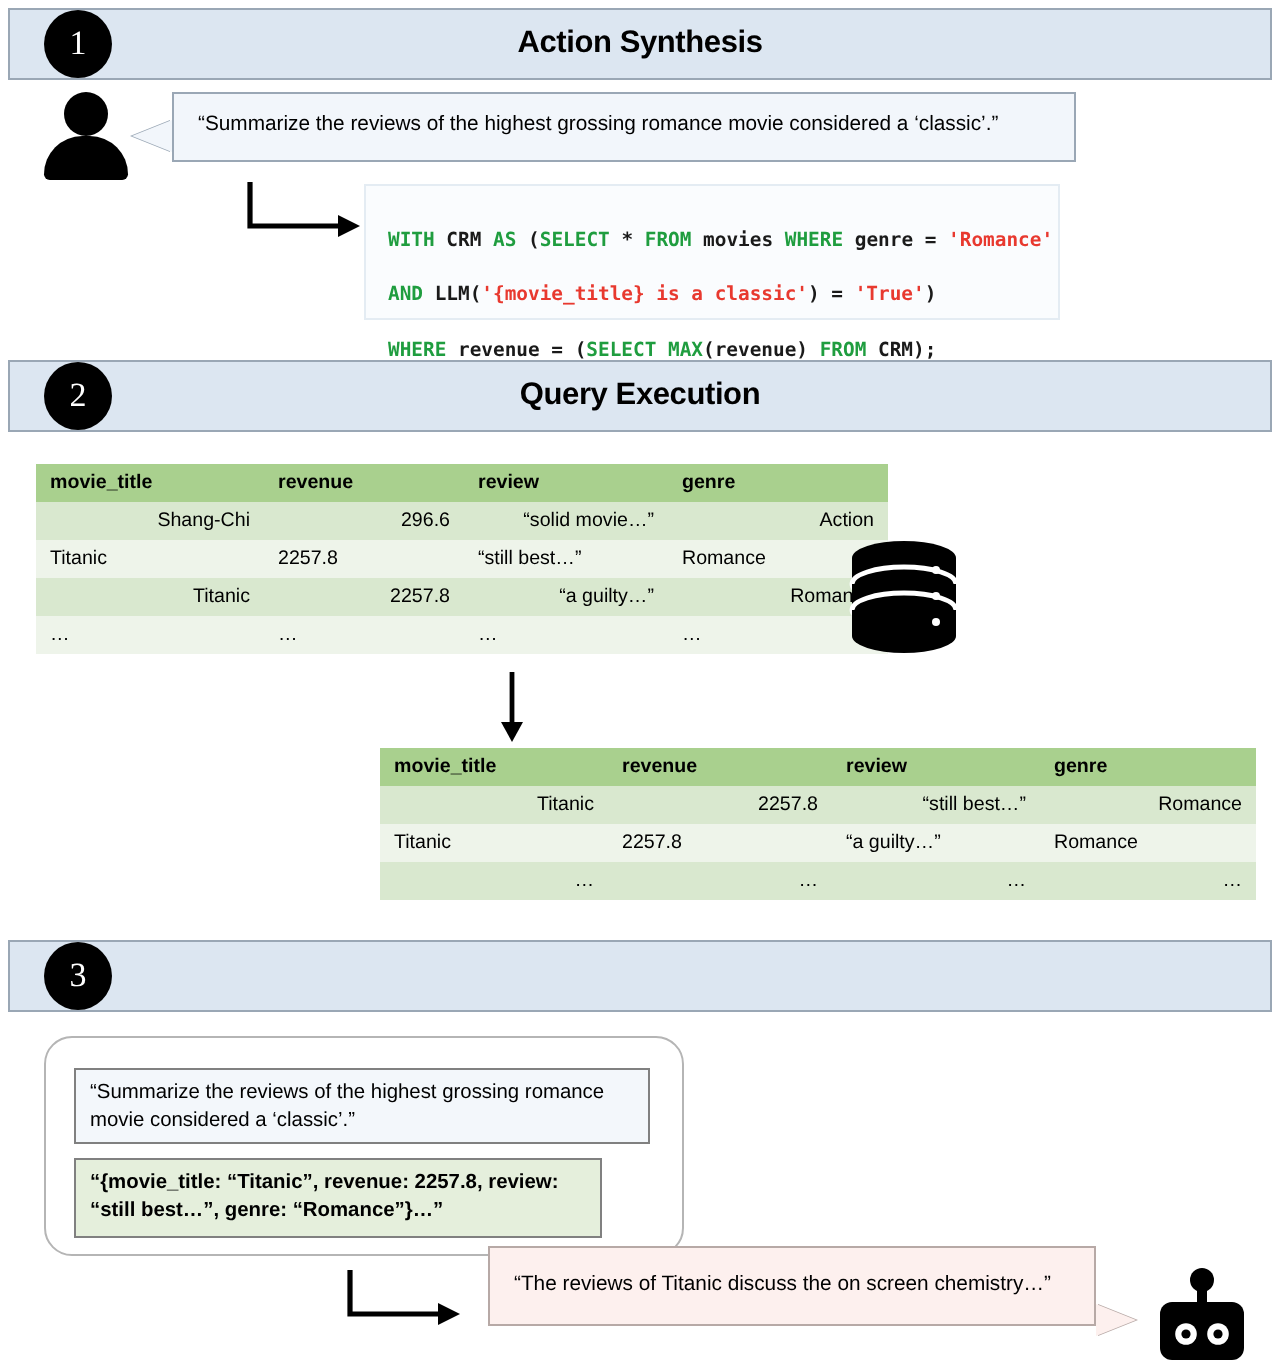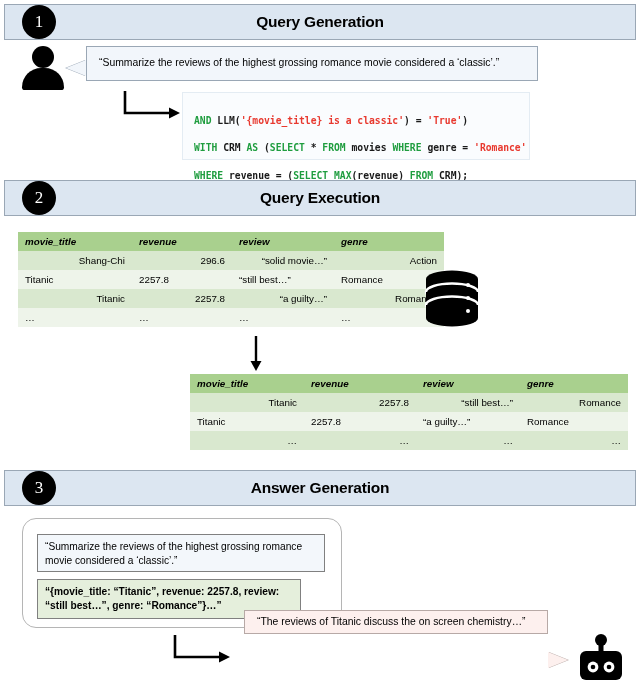--- a/index.html
+++ b/index.html
@@ -136,21 +136,20 @@
     font-size: 9.8px;
     table-layout: fixed;
   }
   .data-table th {
     background: #a9d08e;
     font-weight: bold;
     text-align: left;
     padding: 4px 7px;
     border: none;
     color: #000;
-    font-style: italic;
   }
   .data-table td {
     padding: 4px 7px;
     border: none;
     color: #000;
   }
   .data-table tr.alt-a td { background: #d9e8cf; text-align: right; }
   .data-table tr.alt-b td { background: #eef4ea; }
 
   
@@ -179,41 +178,41 @@
   .inner-box.green { background: #e5efdc; font-weight: bold; }
 
   
   .robot-icon { position: absolute; }
 </style>
 </head>
 <body>
 
 <div class="section-bar" style="top:4px;">
   <div class="badge">1</div>
-  <div class="section-title">Query Generation</div>
+  <div class="section-title">Action Synthesis</div>
 </div>
 
 <div class="person-icon" style="left:20px; top:46px;">
   <div class="person-head"></div>
   <div class="person-body"></div>
 </div>
 
 <div class="bubble-tail-left" style="left:66px; top:60px;"></div>
 <div class="bubble blue" style="left:86px; top:46px; width:452px; height:35px;">
   <span>“Summarize the reviews of the highest grossing romance movie considered a ‘classic’.”</span>
 </div>
 
 <svg class="arrow-svg" style="left:122px; top:90px;" width="62" height="32" viewBox="0 0 62 32">
   <path d="M3,1 L3,23 L48,23" stroke="#000" stroke-width="2.6" fill="none"></path>
   <path d="M47,17.5 L58,23 L47,28.5 Z" fill="#000"></path>
 </svg>
 
 <div class="code-block" style="left:182px; top:92px; width:348px; height:68px;">
+<div><span class="kw">WITH</span><span class="pln"> CRM </span><span class="kw">AS</span><span class="pln"> (</span><span class="kw">SELECT</span><span class="pln"> * </span><span class="kw">FROM</span><span class="pln"> movies </span><span class="kw">WHERE</span><span class="pln"> genre = </span><span class="str">'Romance'</span></div>
 <div><span class="kw">AND</span><span class="pln"> LLM(</span><span class="str">'{movie_title} is a classic'</span><span class="pln">) = </span><span class="str">'True'</span><span class="pln">)</span></div>
-<div><span class="kw">WITH</span><span class="pln"> CRM </span><span class="kw">AS</span><span class="pln"> (</span><span class="kw">SELECT</span><span class="pln"> * </span><span class="kw">FROM</span><span class="pln"> movies </span><span class="kw">WHERE</span><span class="pln"> genre = </span><span class="str">'Romance'</span></div>
 <div><span class="kw">WHERE</span><span class="pln"> revenue = (</span><span class="kw">SELECT</span><span class="pln"> </span><span class="kw">MAX</span><span class="pln">(revenue) </span><span class="kw">FROM</span><span class="pln"> CRM);</span></div>
 </div>
 
 <div class="section-bar" style="top:180px;">
   <div class="badge">2</div>
   <div class="section-title">Query Execution</div>
 </div>
 
 <table class="data-table" id="source-table" style="left:18px; top:232px; width:426px;">
   <colgroup>
@@ -308,38 +307,37 @@
         <td>…</td>
         <td>…</td>
         <td>…</td>
         <td>…</td>
       </tr>
     </tbody>
 </table>
 
 <div class="section-bar" style="top:470px;">
   <div class="badge">3</div>
-  <div class="section-title">Answer Generation</div>
 </div>
 
 <div class="round-panel" style="left:22px; top:518px; width:320px; height:110px;">
   <div class="inner-box blue" style="left:14px; top:15px; width:288px; height:38px;">
     <span>“Summarize the reviews of the highest grossing romance movie considered a ‘classic’.”</span>
   </div>
   <div class="inner-box green" style="left:14px; top:60px; width:264px; height:40px;">
     <span>“{movie_title: “Titanic”, revenue: 2257.8, review: “still best…”, genre: “Romance”}…”</span>
   </div>
 </div>
 
 <svg class="arrow-svg" style="left:172px; top:634px;" width="62" height="32" viewBox="0 0 62 32">
   <path d="M3,1 L3,23 L48,23" stroke="#000" stroke-width="2.6" fill="none"></path>
   <path d="M47,17.5 L58,23 L47,28.5 Z" fill="#000"></path>
 </svg>
 
-<div class="bubble pink" style="left:244px; top:610px; width:304px; height:24px;">
+<div class="bubble pink" style="left:244px; top:623px; width:304px; height:40px;">
   <span>“The reviews of Titanic discuss the on screen chemistry…”</span>
 </div>
 <div class="bubble-tail-right" style="left:548px; top:652px;"></div>
 
 <svg class="robot-icon" style="left:576px; top:634px;" width="50" height="48" viewBox="0 0 50 48">
   <circle cx="25" cy="6" r="6" fill="#000"></circle>
   <rect x="22.5" y="10" width="5" height="9" fill="#000"></rect>
   <rect x="4" y="17" width="42" height="29" rx="6" fill="#000"></rect>
   <circle cx="17" cy="33" r="5.4" fill="#fff"></circle>
   <circle cx="33" cy="33" r="5.4" fill="#fff"></circle>

